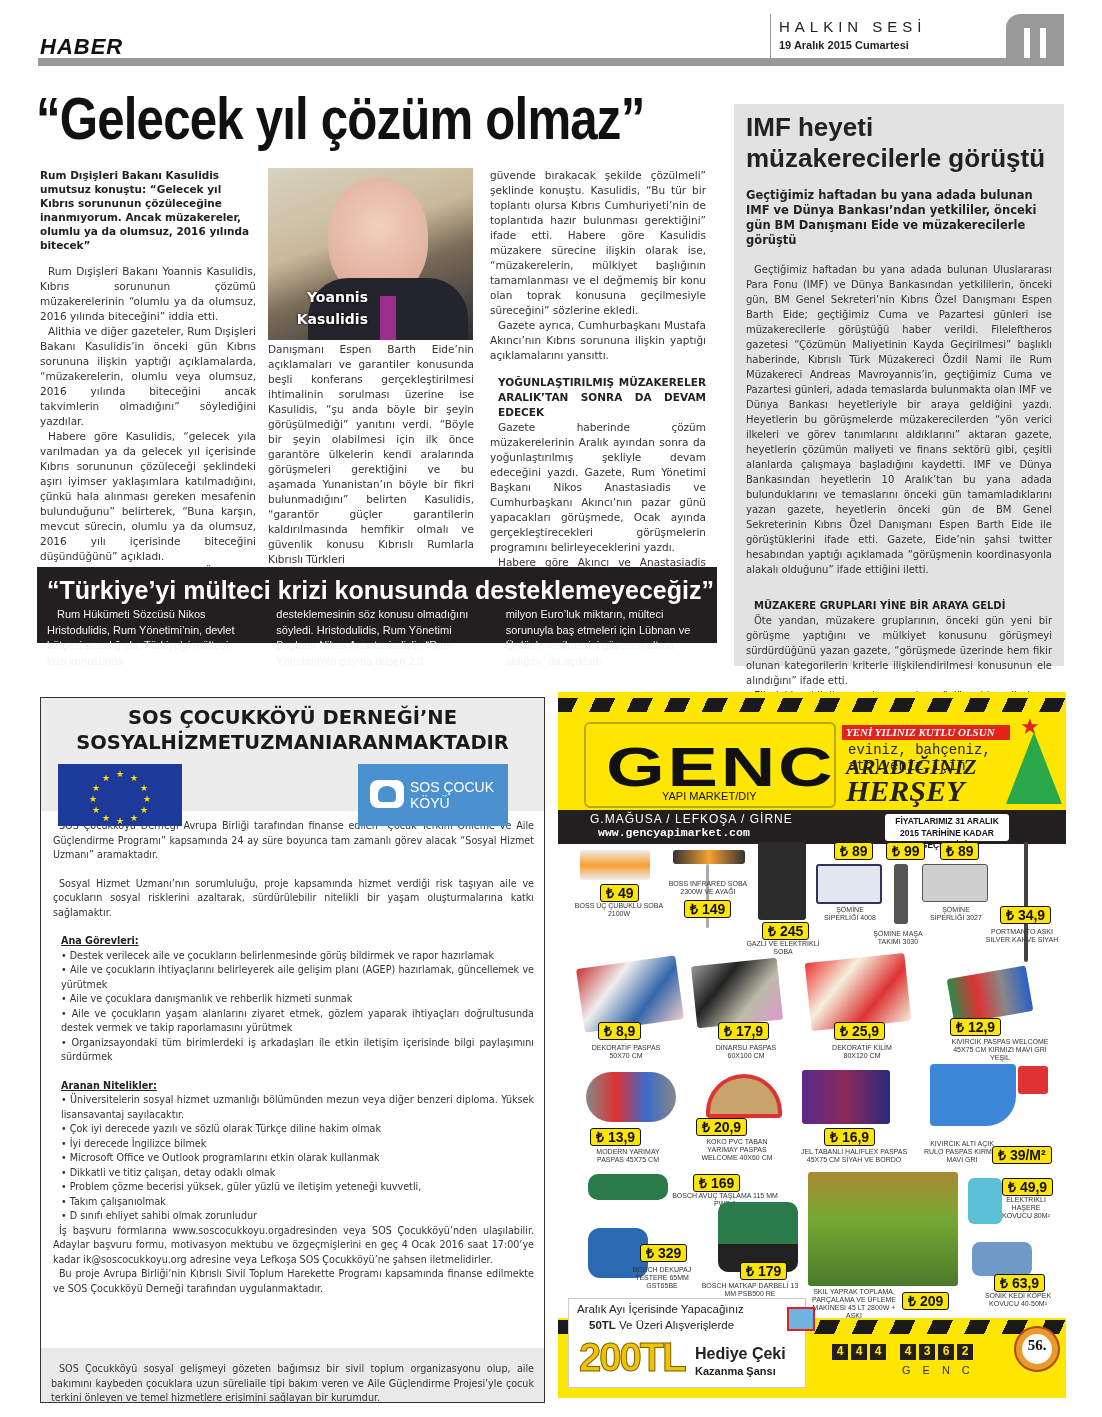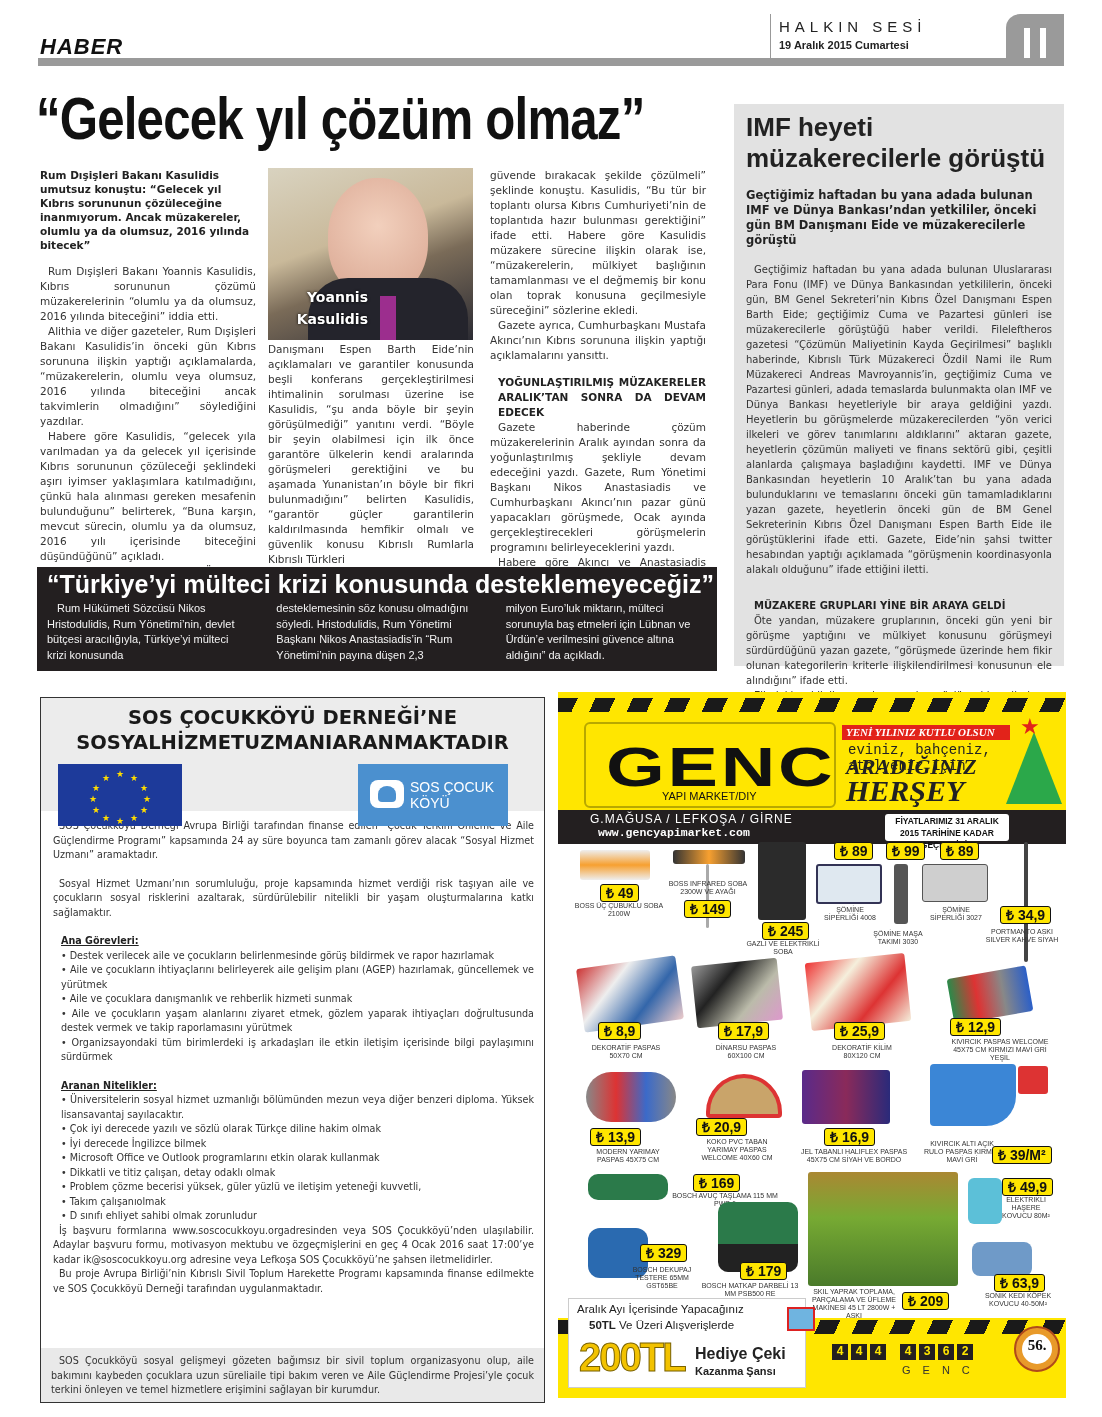--- a/index.html
+++ b/index.html
@@ -32,42 +32,42 @@
 
   
   .imf-box { left: 734px; top: 104px; width: 330px; height: 562px; background: #e2e2e2; padding: 8px 12px; }
   .imf-title { font-family: "Liberation Sans", sans-serif; font-weight: bold; font-size: 26px; line-height: 31px; color: #222; }
   .imf-lead { font-weight: bold; font-size: 11.5px; line-height: 15px; color: #222; margin-top: 14px; }
   .imf-body { font-size: 10px; line-height: 15px; text-align: justify; color: #333; margin-top: 14px; }
   .imf-body p { text-indent: 8px; }
   .imf-sub { font-weight: bold; font-size: 10px; margin-top: 21px; color: #222; padding-left: 8px; }
 
   
-  .tr-box { left: 37px; top: 567px; width: 680px; height: 104px; background: #231f20; color: #fff; padding: 2px 10px; }
+  .tr-box { left: 37px; top: 567px; width: 680px; height: 76px; background: #231f20; color: #fff; padding: 8px 10px; }
   .tr-title { font-family: "Liberation Sans", sans-serif; font-weight: bold; font-size: 25px; line-height: 30px; white-space: nowrap; }
   .tr-cols { display: flex; gap: 28px; margin-top: 2px; }
   .tr-cols div { flex: 1; font-family: "Liberation Sans", sans-serif; font-size: 11px; line-height: 15.5px; color: #f3f3f3; }
 
   
   .sos { left: 40px; top: 697px; width: 505px; height: 706px; border: 1px solid #333; }
   .sos-top { height: 113px; background: #ececec; }
   .sos-title { font-weight: bold; font-size: 19.5px; line-height: 25px; text-align: center; padding-top: 7px; color: #1a1a1a; font-family: "DejaVu Sans", sans-serif; }
   .eu-flag { position: absolute; left: 17px; top: 66px; width: 124px; height: 62px; background: #1d3a9a; }
   .eu-flag span { position: absolute; color: #ffdd00; font-size: 9px; line-height: 9px; }
   .sos-logo { position: absolute; left: 317px; top: 66px; width: 150px; height: 62px; background: #4b90cf; color: #fff; }
   .sos-logo .kids { position: absolute; left: 12px; top: 16px; width: 34px; height: 28px; background: #fff; border-radius: 8px; }
   .sos-logo .kids::after { content: ""; position: absolute; left: 8px; top: 6px; width: 18px; height: 16px; background: #4b90cf; border-radius: 50% 50% 4px 4px; }
   .sos-logo .txt { position: absolute; left: 52px; top: 15px; font-family: "Liberation Sans", sans-serif; font-size: 14px; line-height: 16px; }
   .sos-body { padding: 8px 10px 0 12px; font-size: 9.6px; line-height: 14.5px; color: #333; text-align: justify; }
   .sos-body p { text-indent: 6px; }
   .sos-body .gap { height: 14px; }
   .sos-body .h { font-weight: bold; text-decoration: underline; padding-left: 8px; color: #222; }
   .sos-body .li { padding-left: 8px; }
   .sos-foot { position: absolute; left: 0; bottom: 0; width: 100%; height: 54px; background: #e9e9e9; padding: 6px 10px; font-size: 9.6px; line-height: 14.5px; color: #333; text-align: justify; }
-  .sos-foot p { text-indent: 8px; }
+  .sos-foot p { text-indent: 8px; margin-top: 8px; }
 
   
   .genc { left: 558px; top: 692px; width: 508px; height: 706px; background: #fff; }
   .hazard { position: absolute; left: 0; width: 100%; height: 14px; background: repeating-linear-gradient(115deg, #1a1a1a 0 18px, #ffe600 18px 34px); }
   .genc-top { position: absolute; left: 0; top: 0; width: 100%; height: 118px; background: #ffe600; }
   .genc-logo { position: absolute; left: 26px; top: 30px; width: 252px; height: 86px; background: #ffe600; border: 2px solid #b8a800; border-radius: 6px; }
   .genc-logo .word { position: absolute; left: 20px; top: 10px; font-family: "Liberation Sans", sans-serif; font-weight: bold; font-size: 56px; letter-spacing: 2px; color: #111; transform: scaleX(1.35); transform-origin: left; }
   .genc-logo .sub { position: absolute; left: 72px; top: 66px; font-family: "Liberation Sans", sans-serif; font-size: 11px; color: #111; background: #ffe600; padding: 0 4px; }
   .genc-red { position: absolute; left: 284px; top: 33px; width: 168px; height: 15px; background: #e2231a; color: #fff; font-family: "Liberation Serif", serif; font-weight: bold; font-style: italic; font-size: 11px; line-height: 15px; padding-left: 4px; }
   .genc-small { position: absolute; left: 290px; top: 50px; font-family: Liberation Mono, monospace; font-size: 14px; color: #222; }

